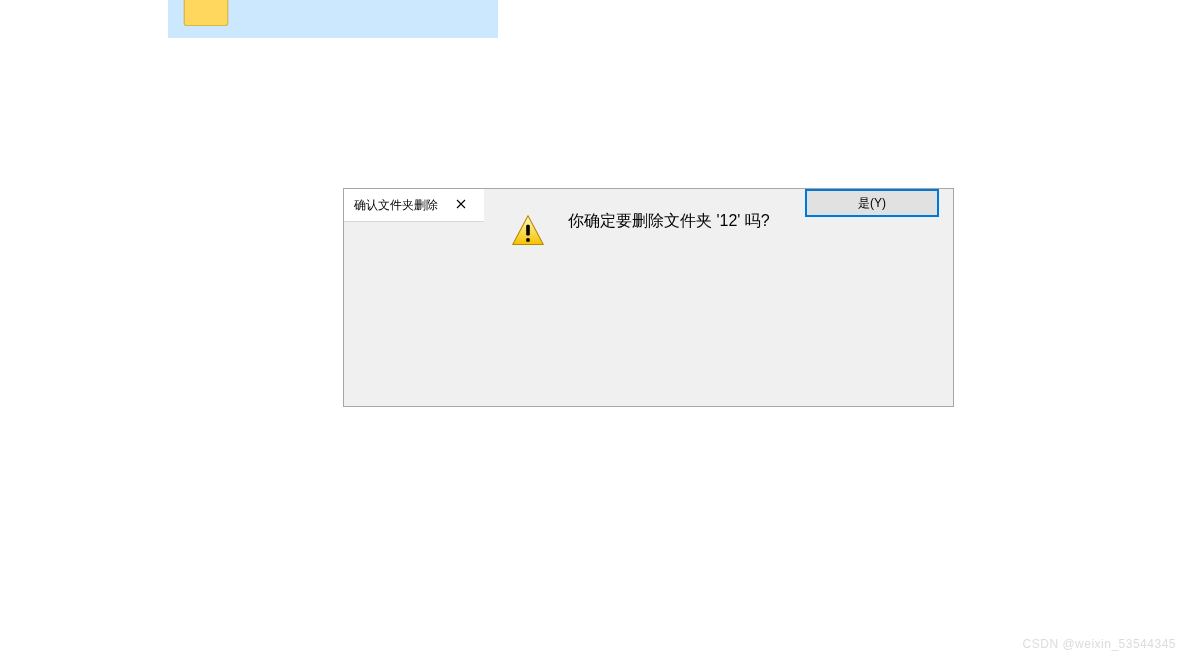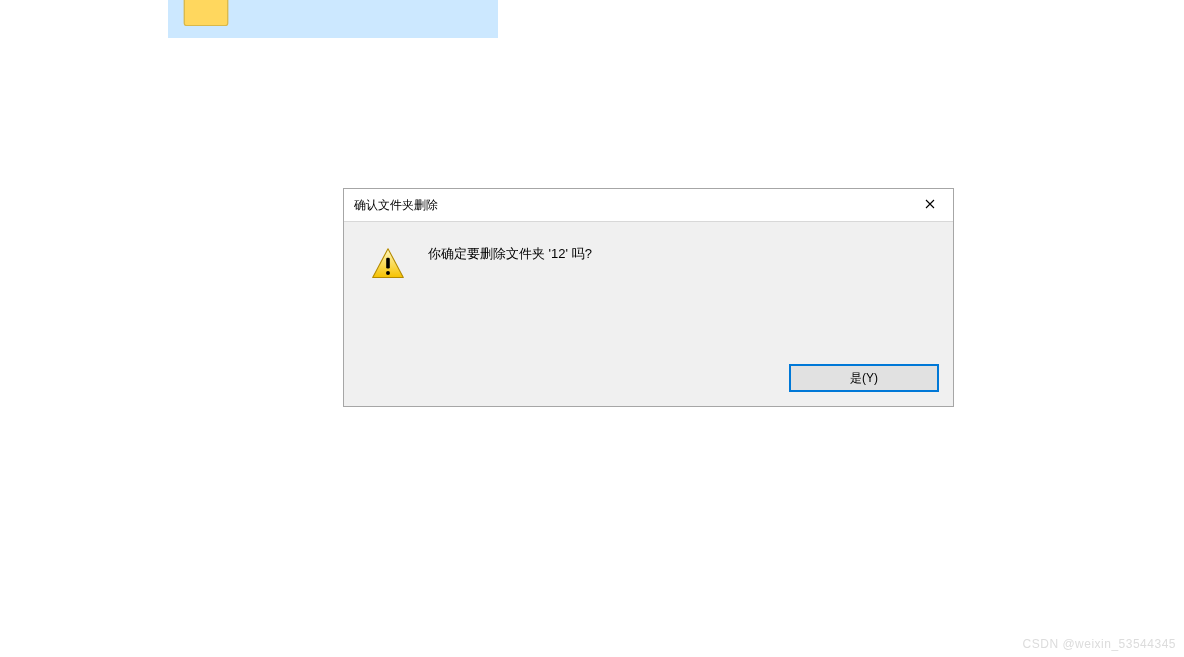--- a/index.html
+++ b/index.html
@@ -37,21 +37,21 @@
     position: absolute;
     left: 343px;
     top: 188px;
     width: 611px;
     height: 219px;
     background: #f0f0f0;
     border: 1px solid #a6a6a6;
     box-shadow: 0 0 0 0 rgba(0,0,0,0);
     box-sizing: border-box;
     display: flex;
-    flex-direction: column;
+    flex-direction: row;
   }
   .titlebar {
     height: 32px;
     background: #ffffff;
     display: flex;
     align-items: center;
     border-bottom: 1px solid #d8d8d8;
   }
   .titlebar-title {
     flex: 1;
@@ -79,33 +79,33 @@
 
   .warning-icon {
     width: 36px;
     height: 36px;
     margin-top: 2px;
     margin-right: 22px;
     flex: 0 0 auto;
   }
 
   .msg {
-    font-size: 13px;
+    font-size: 16px;
     line-height: 20px;
     color: #000;
   }
 
   .button-row {
     display: flex;
     justify-content: flex-end;
     gap: 10px;
     padding: 0 14px 14px 0;
   }
   .btn {
-    width: 150px;
+    width: 134px;
     height: 28px;
     background: #e1e1e1;
     border: 1px solid #adadad;
     font-size: 12px;
     font-family: inherit;
     display: flex;
     align-items: center;
     justify-content: center;
     cursor: default;
     box-sizing: border-box;

